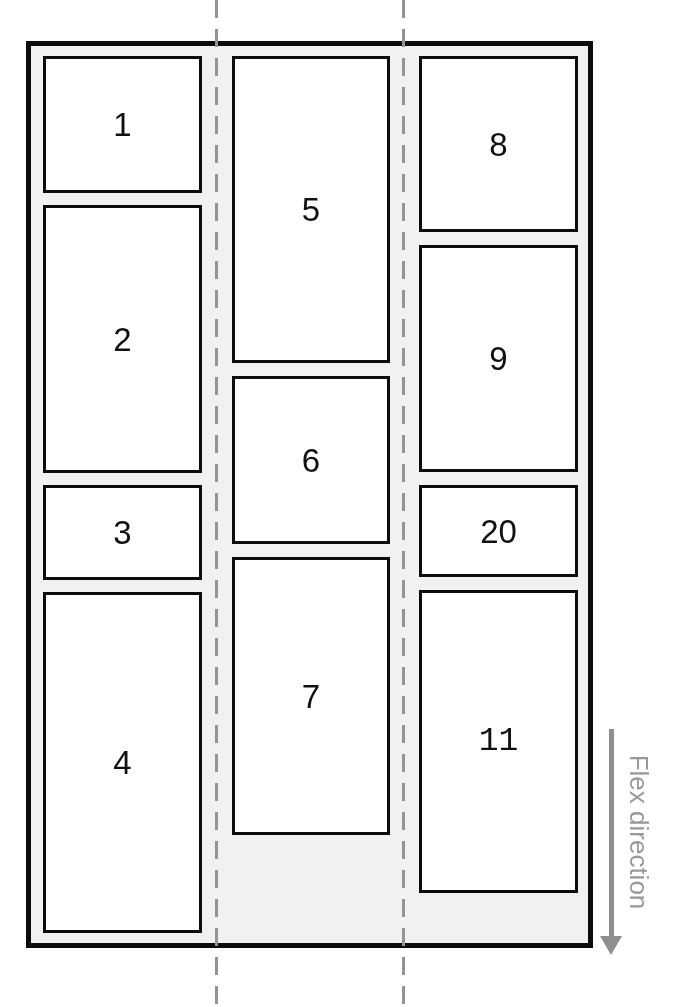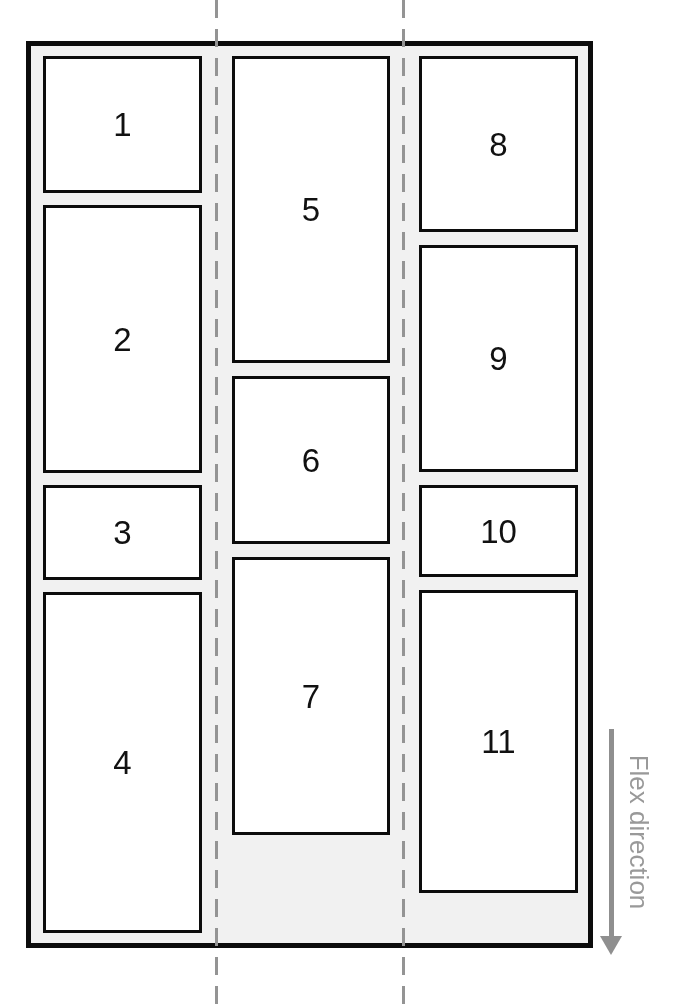--- a/index.html
+++ b/index.html
@@ -71,21 +71,21 @@
   .column-1 .box:nth-child(1) { height: 137px; }
   .column-1 .box:nth-child(2) { height: 268px; }
   .column-1 .box:nth-child(3) { height: 95px;  }
   .column-1 .box:nth-child(4) { height: 341px; }
   .column-2 .box:nth-child(1) { height: 307px; }
   .column-2 .box:nth-child(2) { height: 168px; }
   .column-2 .box:nth-child(3) { height: 278px; }
   .column-3 .box:nth-child(1) { height: 176px; }
   .column-3 .box:nth-child(2) { height: 227px; }
   .column-3 .box:nth-child(3) { height: 92px;  }
-  .column-3 .box:nth-child(4) { height: 303px; }
+  .column-3 .box:nth-child(4) { height: 303px; font-family: Liberation Mono, monospace; }
 
   
   .arrow-line {
     position: absolute;
     left: 609px;
     top: 729px;
     width: 5px;
     height: 208px;
     background: #8f8f8f;
     z-index: 2;
@@ -150,21 +150,21 @@
     </div>
 
     <div class="column column-3">
       <div class="box">
         <span class="num">8</span>
       </div>
       <div class="box">
         <span class="num">9</span>
       </div>
       <div class="box">
-        <span class="num">10</span>
+        <span class="num">20</span>
       </div>
       <div class="box">
         <span class="num">11</span>
       </div>
     </div>
 
   </div>
 
   <div class="arrow-line"></div>
   <div class="arrow-head"></div>

